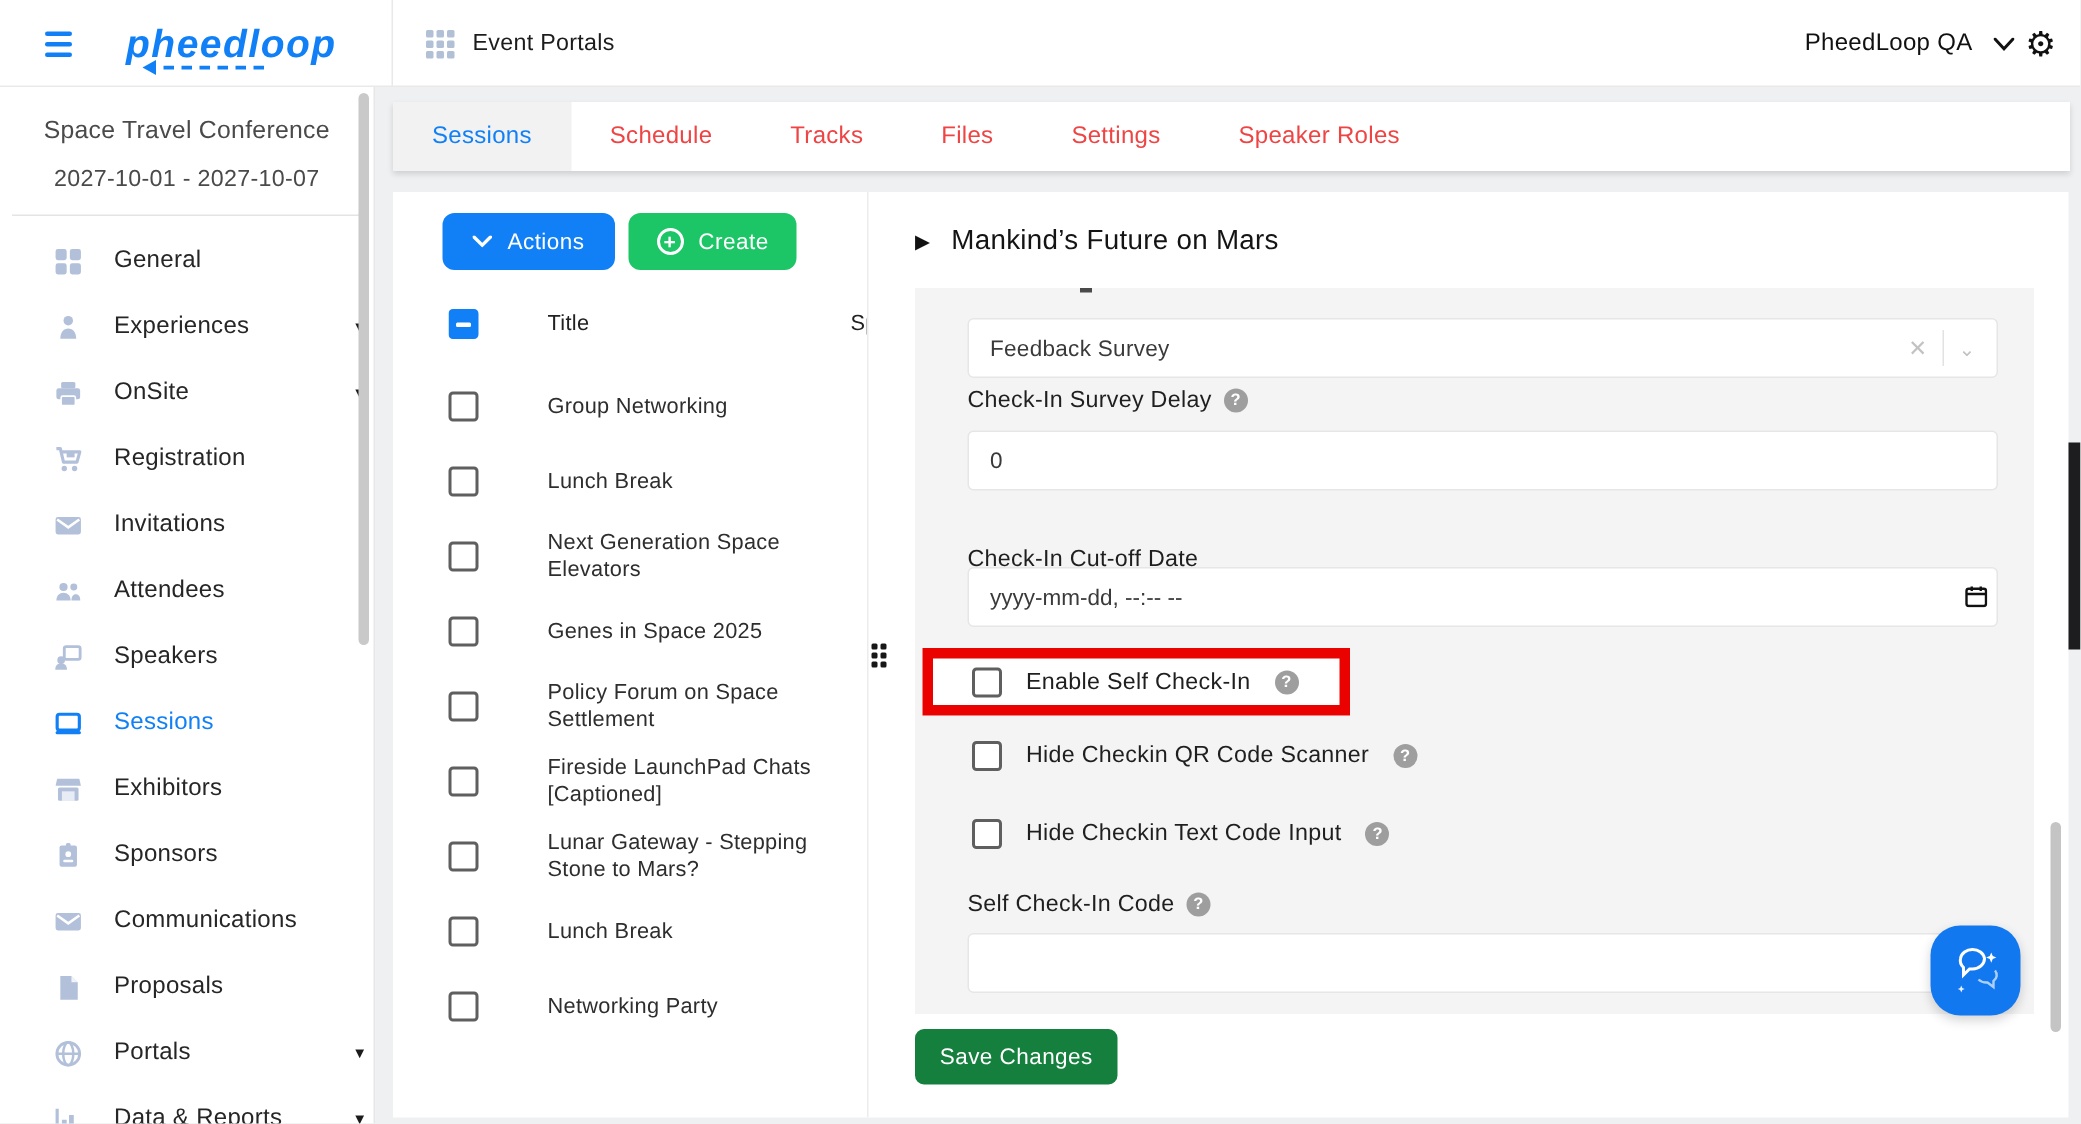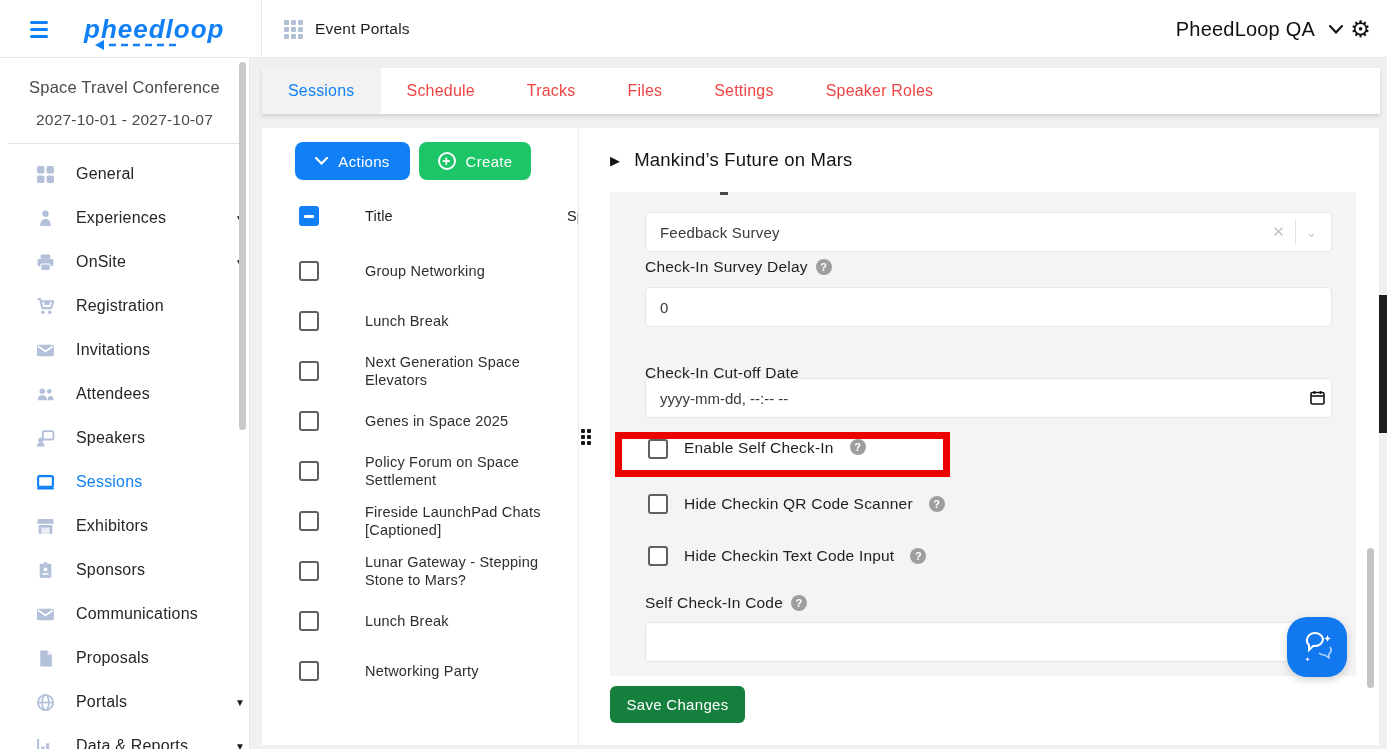--- a/index.html
+++ b/index.html
@@ -11,21 +11,21 @@
   .topbar-left { position:absolute; left:0; top:0; width:262px; height:58px; border-right:1px solid #e9e9e9; display:flex; align-items:center; }
   .hamburger { margin-left:30px; cursor:pointer; display:flex; flex-direction:column; gap:4px; }
   .hamburger i { display:block; width:18px; height:3px; background:#1180f6; border-radius:2px; }
   .logo { margin-left:36px; position:relative; }
   .logo-text { font-size:26px; font-weight:bold; font-style:italic; color:#1180f6; letter-spacing:1px; }
   .logo svg { position:absolute; left:8px; bottom:-8px; }
   .portals { position:absolute; left:284px; top:0; height:58px; display:flex; align-items:center; gap:12px; font-size:15.5px; color:#1c1c1c; }
   .grid-icon { display:grid; grid-template-columns:repeat(3,5px); grid-template-rows:repeat(3,5px); gap:2px; }
   .grid-icon i { background:#b2c0d6; border-radius:1px; }
   .account { position:absolute; right:44px; top:0; height:58px; display:flex; align-items:center; gap:14px; }
-  .account-name { font-size:20px; color:#111; }
+  .account-name { font-size:16px; color:#111; }
   .gear { position:absolute; right:16px; top:0; height:58px; display:flex; align-items:center; font-size:23px; color:#111; cursor:pointer; }
 
   
   .sidebar { position:absolute; left:0; top:58px; width:250px; height:691px; background:#fff; border-right:1px solid #e7e7e7; }
   .event-name { margin:20px 10px 0 10px; text-align:center; font-size:16.5px; color:#4a4a4a; }
   .event-dates { margin-top:14px; text-align:center; font-size:15.5px; color:#4a4a4a; }
   .side-divider { margin:14px 8px 0 8px; height:1px; background:#e4e4e4; }
   .nav { margin-top:8px; }
   .nav-item { height:44px; display:flex; align-items:center; padding-left:36px; padding-right:4px; cursor:pointer; font-size:16px; color:#262626; }
   .nav-item .ni { width:22px; height:20px; margin-right:18px; flex:0 0 22px; display:flex; align-items:center; }
@@ -69,21 +69,21 @@
   .select-field { top:20px; justify-content:space-between; cursor:pointer; }
   .sel-right { display:flex; align-items:center; gap:10px; color:#c2c2c2; }
   .sel-x { font-size:15px; cursor:pointer; }
   .sel-sep { width:1px; height:24px; background:#e2e2e2; }
   .sel-chev { font-size:13px; cursor:pointer; }
   .flabel { position:absolute; left:35px; font-size:15.5px; color:#1f1f1f; display:flex; align-items:center; gap:8px; }
   .help { width:16px; height:16px; background:#9e9e9e; border-radius:50%; color:#fff; font-size:11px; font-weight:bold; display:inline-flex; align-items:center; justify-content:center; cursor:pointer; }
   input.tinput { position:absolute; left:35px; width:687px; height:40px; background:#fff; border:1px solid #e6e6e6; border-radius:4px; padding:0 14px; font-size:15px; color:#3a3a3a; font-family:inherit; outline:none; }
   .cal-icon { position:absolute; left:700px; font-size:14px; color:#111; cursor:pointer; }
   .cbrow { position:absolute; left:38px; display:flex; align-items:center; gap:16px; font-size:15.5px; color:#1f1f1f; }
-  .redbox { position:absolute; left:5px; top:240px; width:335px; height:45px; border:7px solid #ea0200; background:#fff; display:flex; align-items:flex-start; padding-left:26px; gap:16px; font-size:15.5px; color:#1f1f1f; z-index:4; }
+  .redbox { position:absolute; left:5px; top:240px; width:285px; height:45px; border:7px solid #ea0200; background:#fff; display:flex; align-items:center; padding-left:26px; gap:16px; font-size:15.5px; color:#1f1f1f; z-index:4; }
   .save-btn { position:absolute; left:12px; top:558px; width:135px; height:37px; background:#15803d; color:#fff; border:none; border-radius:6px; font-size:15px; font-family:inherit; cursor:pointer; letter-spacing:.3px; }
   .panel-scroll { position:absolute; left:769px; top:420px; width:7px; height:140px; background:#c4c4c4; border-radius:4px; }
 
   
   .win-scroll-track { position:absolute; right:0; top:58px; width:8px; height:691px; background:#eef0f1; }
   .win-scroll-thumb { position:absolute; right:0; top:295px; width:8px; height:138px; background:#1d1d1f; }
 
   
   .chat-fab { position:absolute; left:1287px; top:617px; width:60px; height:60px; background:#1278f0; border-radius:20px; display:flex; align-items:center; justify-content:center; cursor:pointer; box-shadow:0 3px 8px rgba(0,0,0,.18); z-index:8; }
 </style>

